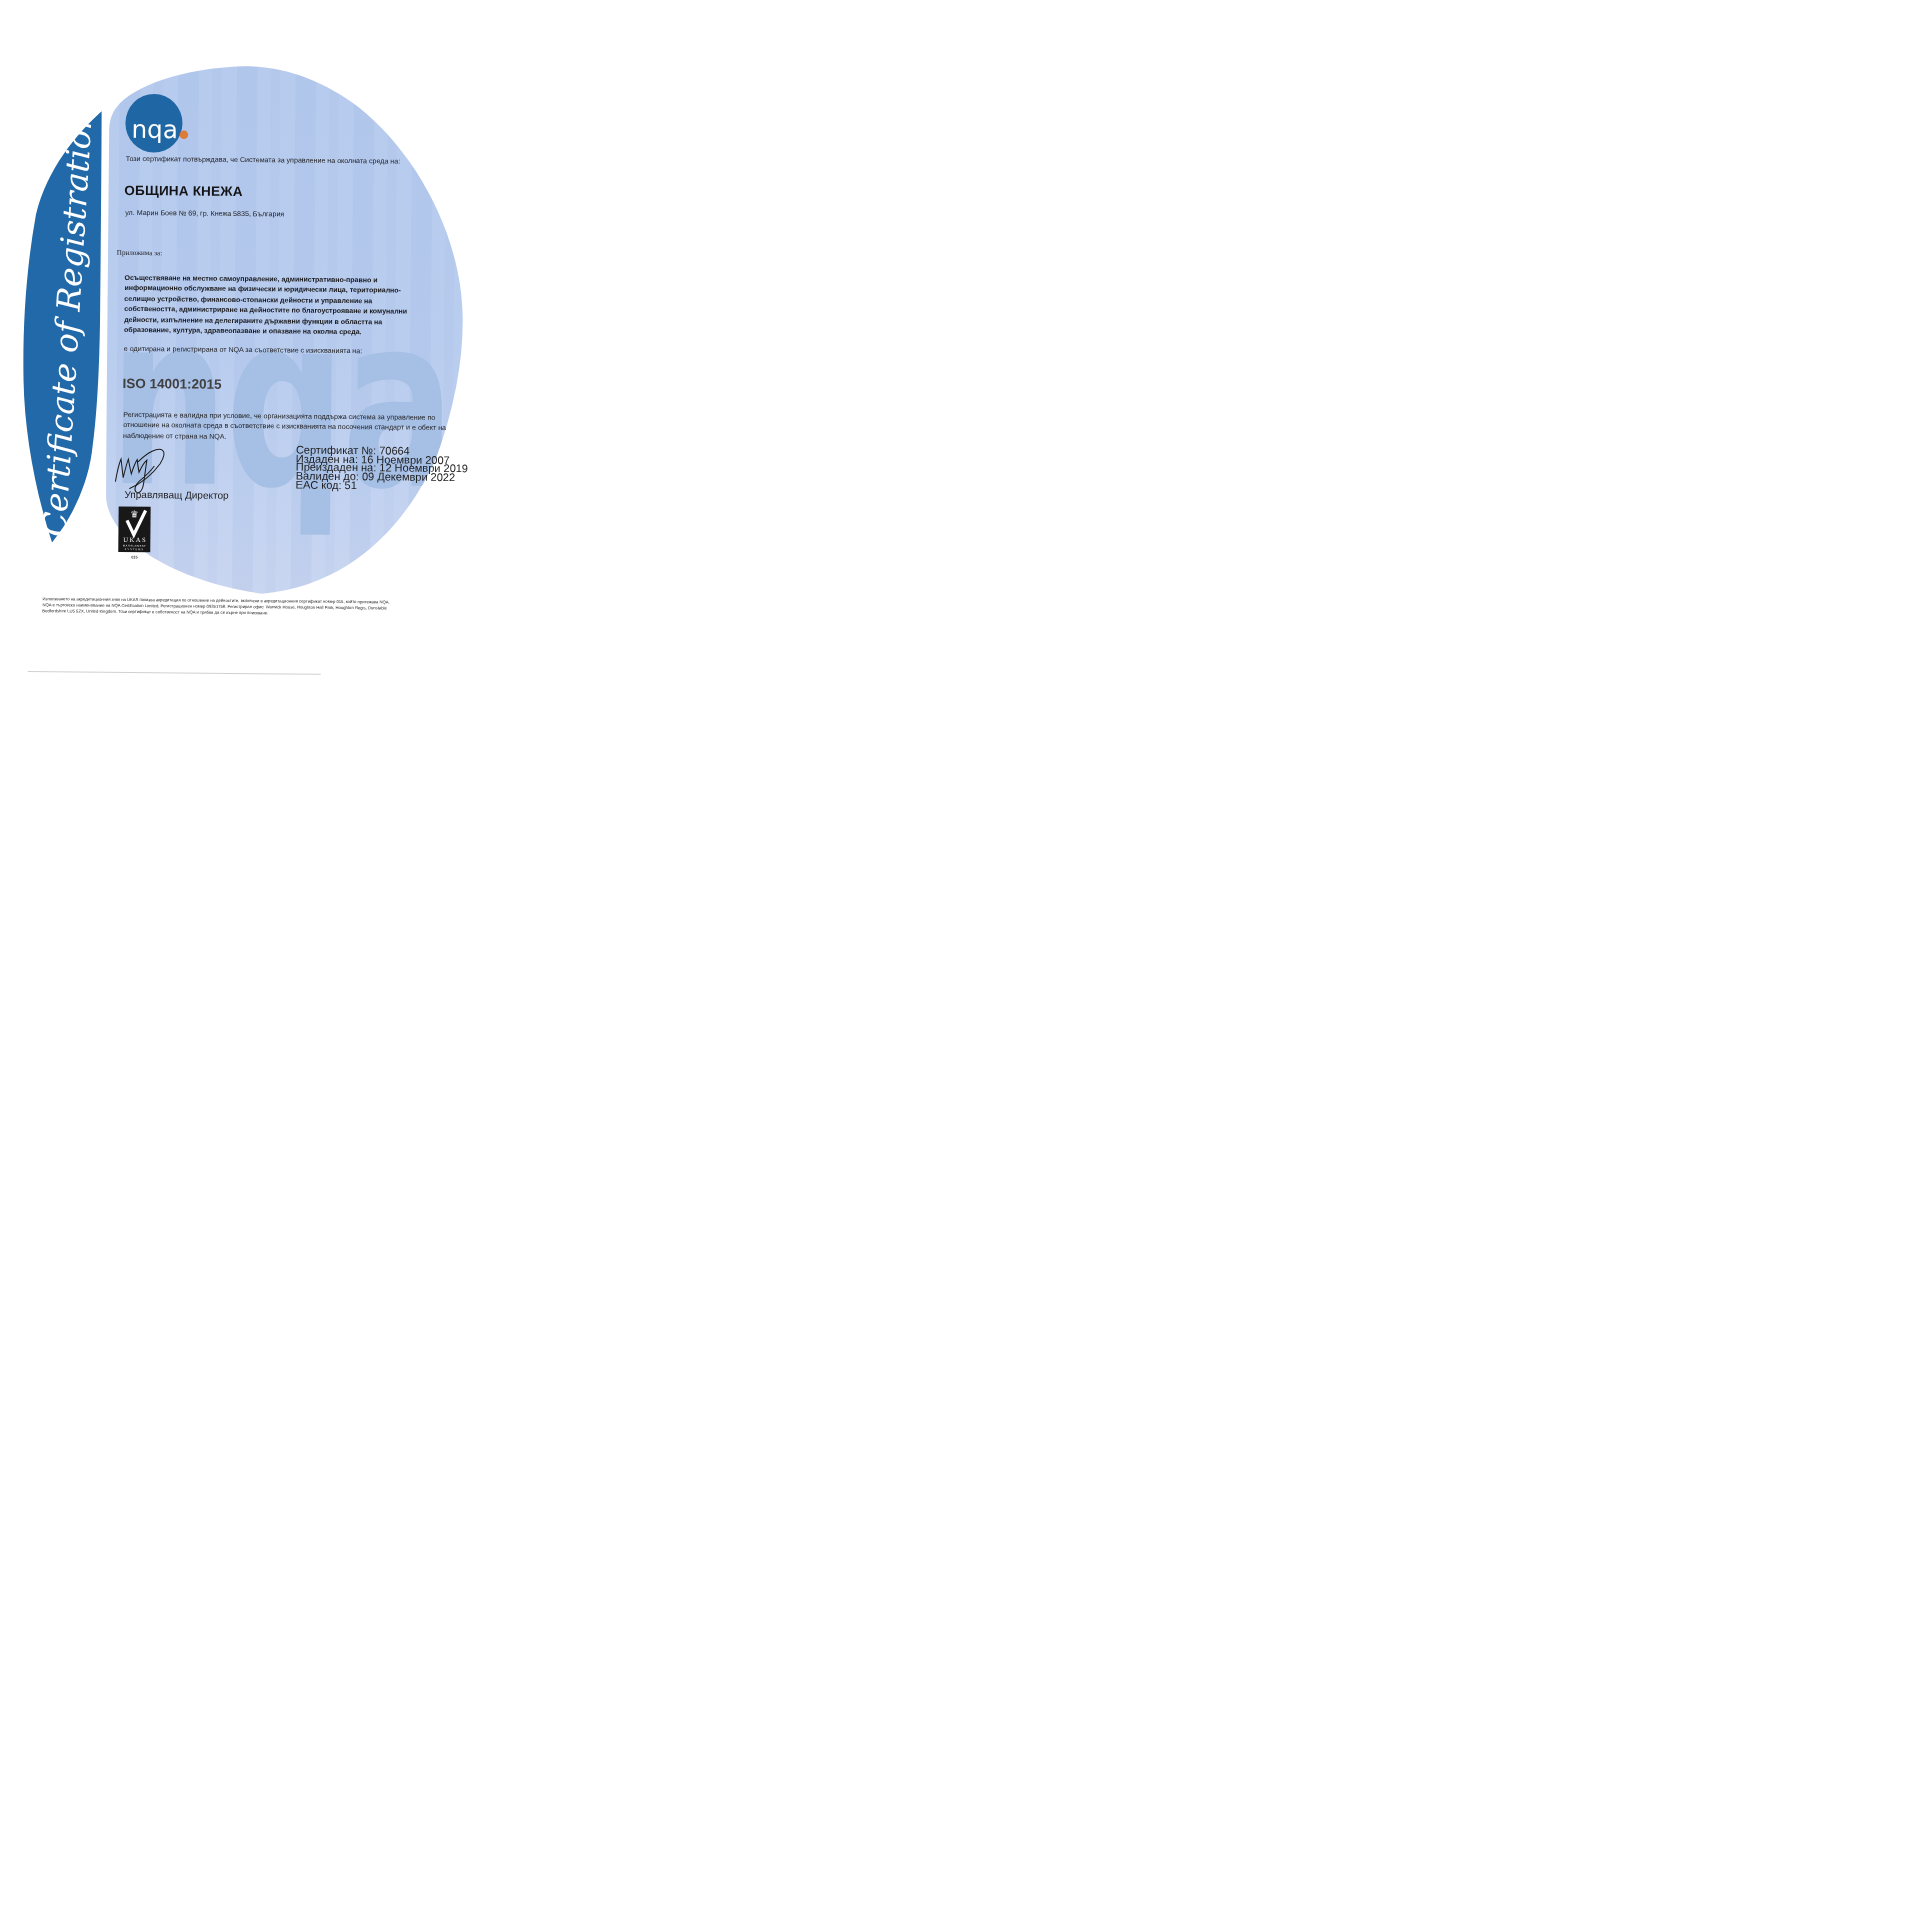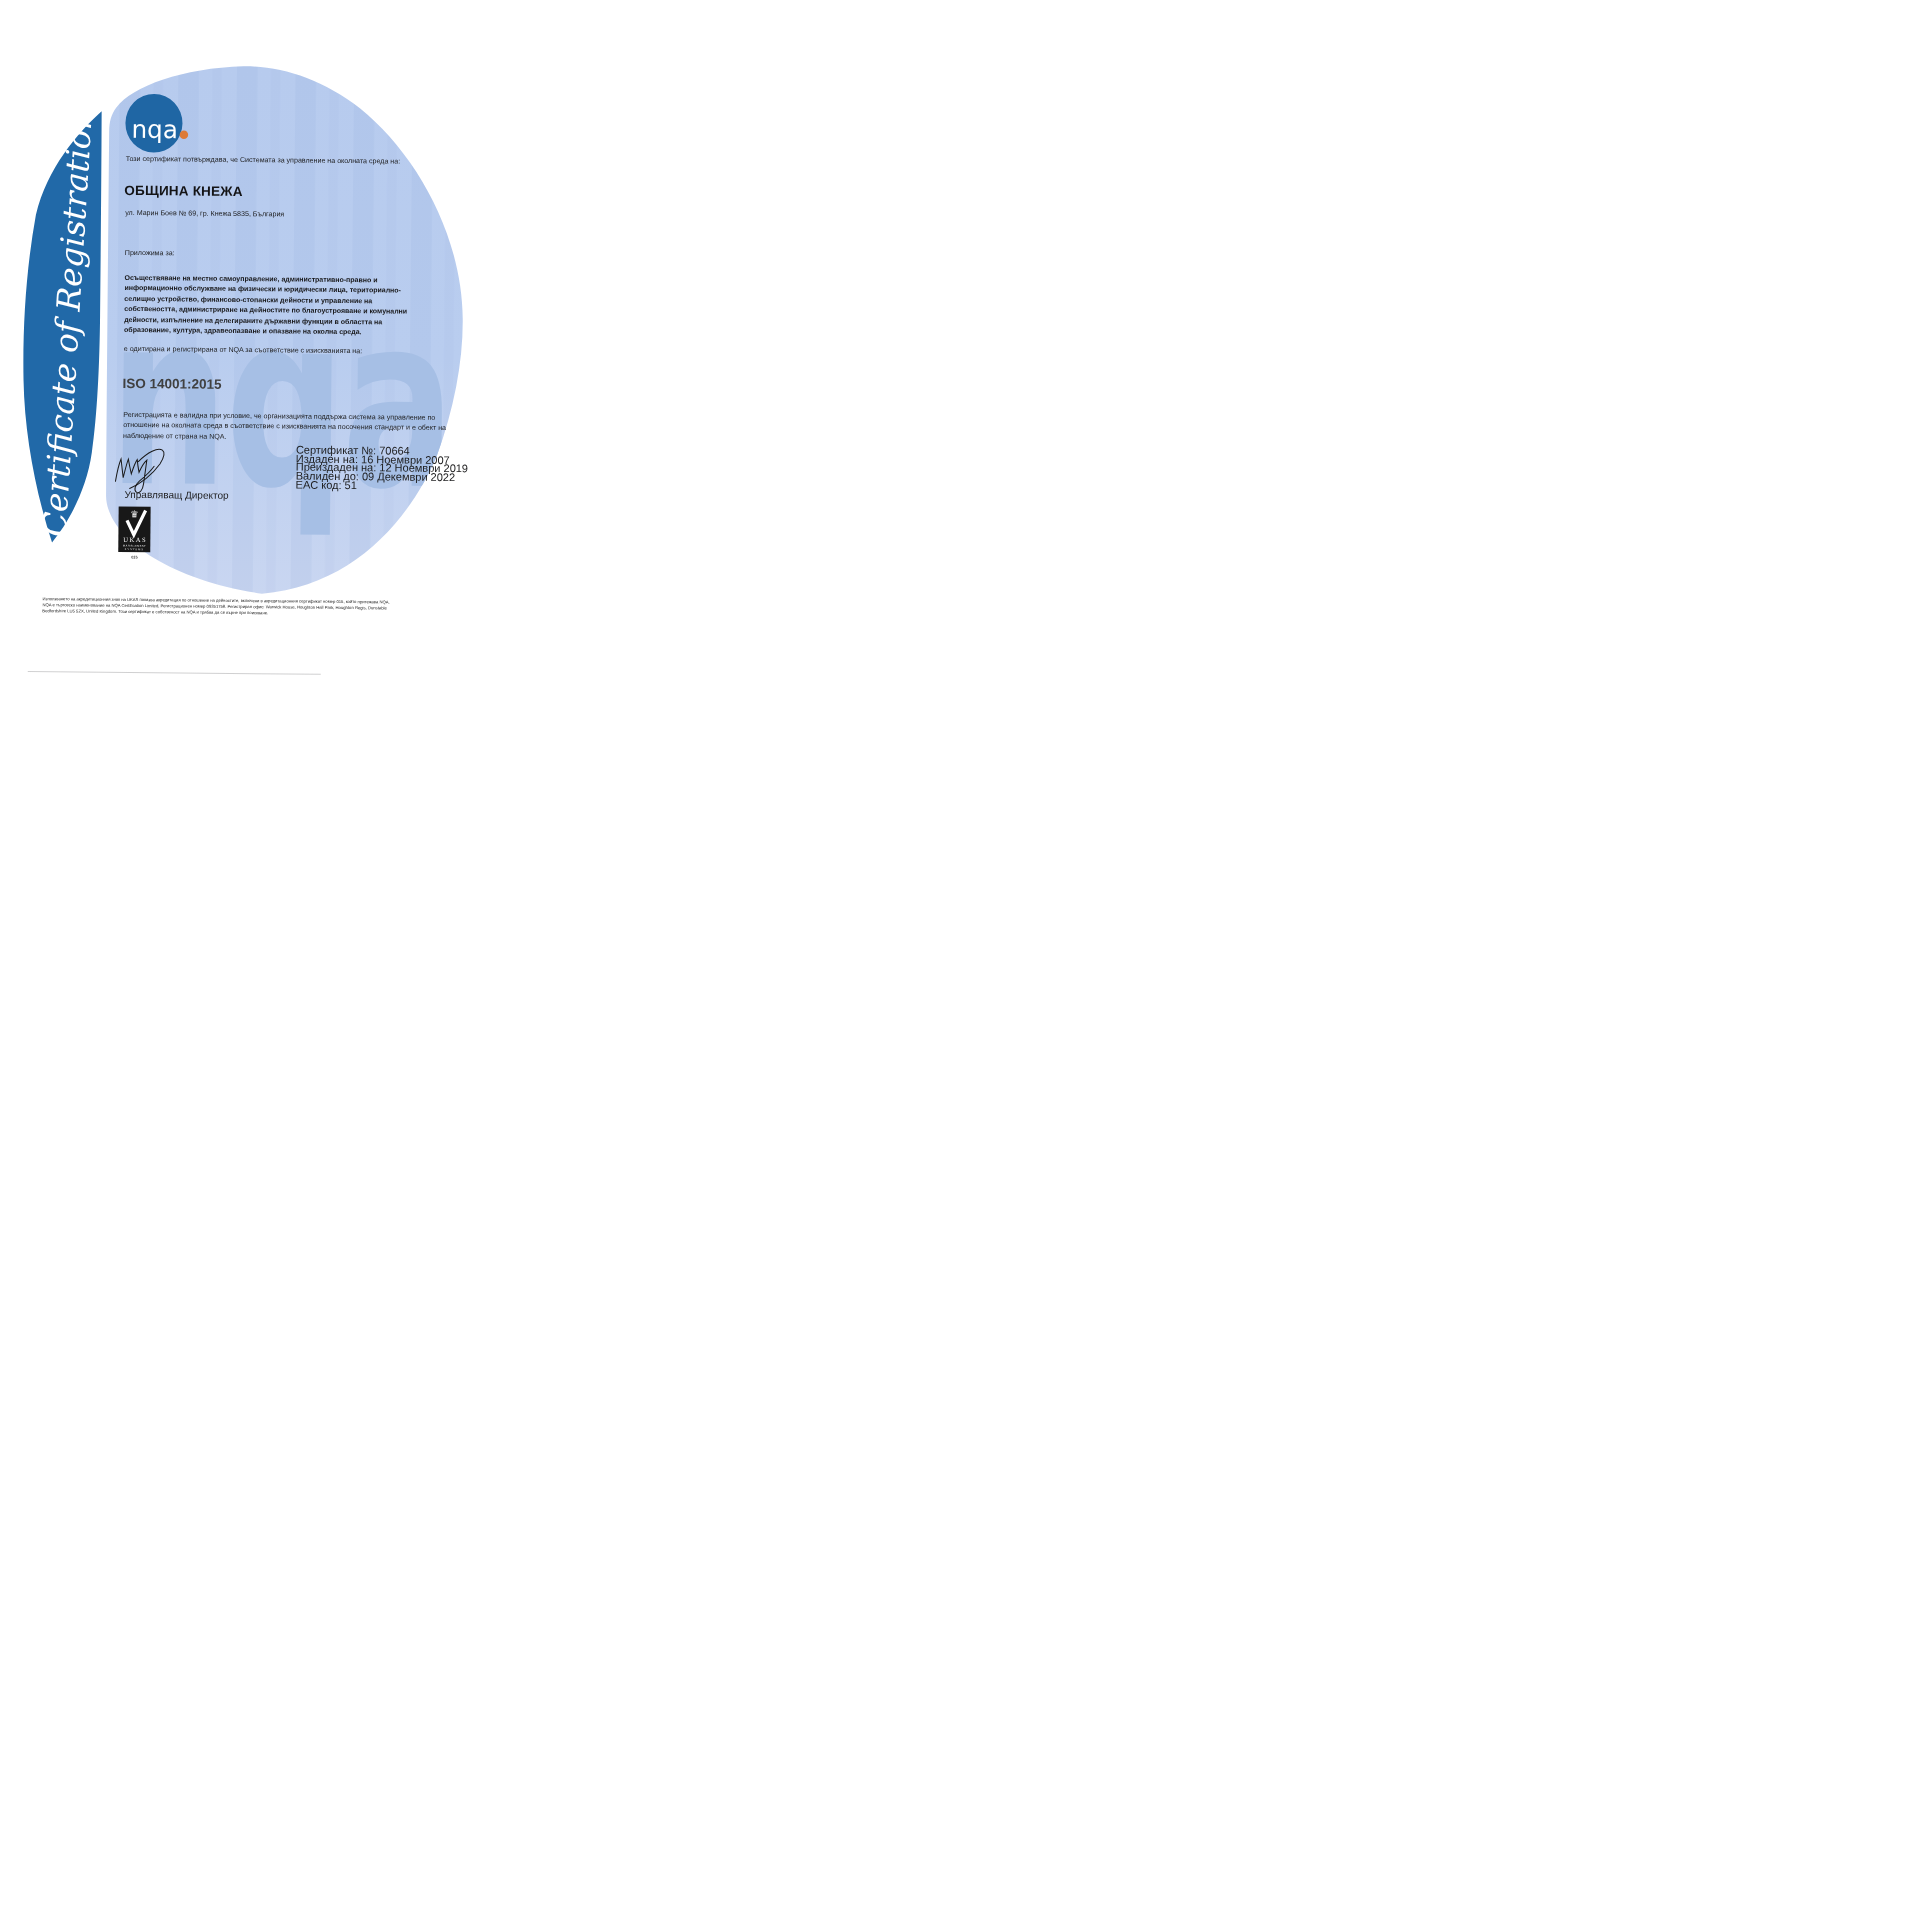--- a/index.html
+++ b/index.html
@@ -4,21 +4,21 @@
 <style>
   html,body{margin:0;padding:0;background:#ffffff;}
   .sheet{position:relative;width:478px;height:676px;background:#fff;overflow:hidden;
          font-family:"Liberation Sans", sans-serif;color:#1d1d1e;}
   .rot{position:absolute;inset:0;transform:rotate(0.55deg);transform-origin:50% 50%;}
   .abs{position:absolute;}
   .line{white-space:nowrap;}
   .intro{left:124px;top:156px;font-size:7.1px;}
   .org{left:123px;top:184px;font-size:13.5px;font-weight:bold;color:#141416;letter-spacing:0.2px;}
   .addr{left:124px;top:210px;font-size:7.1px;}
-  .applic{left:124px;top:250px;font-size:7.1px;}
+  .applic{left:116px;top:250px;font-size:7.1px;font-family:Liberation Serif, serif;}
   .scope{left:124px;top:274px;width:300px;font-size:7px;font-weight:bold;line-height:10.4px;color:#18181a;}
   .audited{left:124px;top:346px;font-size:7.1px;}
   .standard{left:123px;top:377px;font-size:13.5px;font-weight:bold;color:#404040;}
   .validity{left:124px;top:411px;width:327px;font-size:7.1px;line-height:10.4px;}
   .details{left:297px;top:445px;font-size:11px;line-height:8.7px;}
   .role{left:126px;top:490px;font-size:10px;}
   .footer{left:45px;top:598px;font-size:4.2px;line-height:6.2px;color:#232323;}
   .edge{left:31px;top:673px;width:293px;height:0.8px;background:#b0b0b2;opacity:.6;}
 </style>
 </head>

